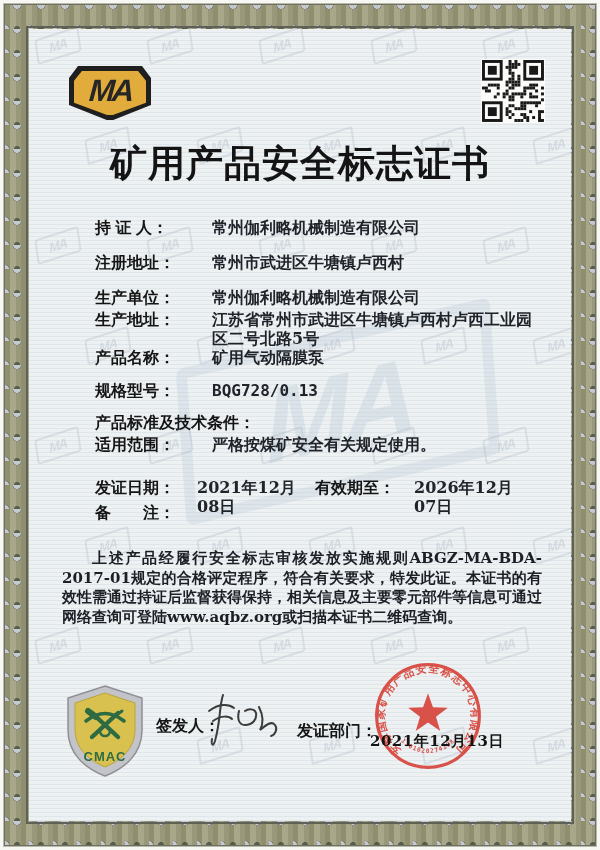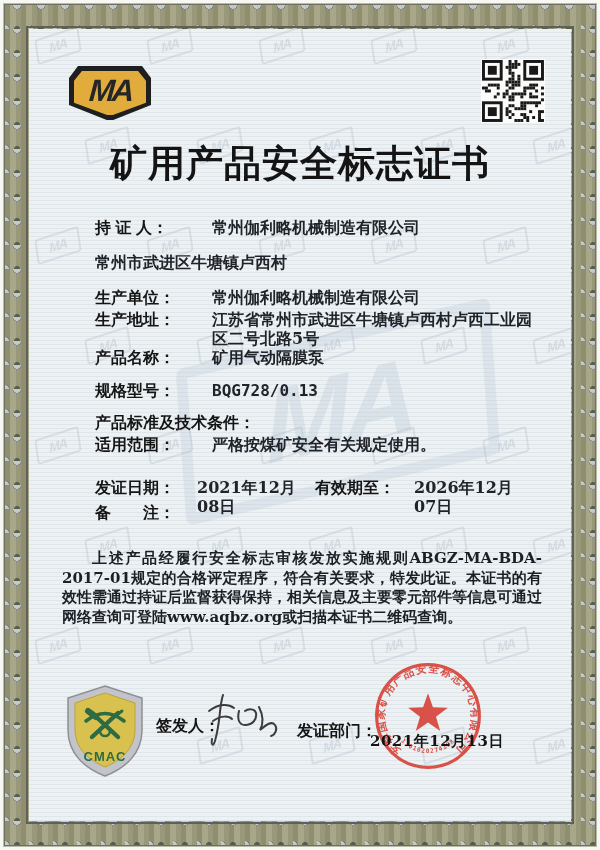--- a/index.html
+++ b/index.html
@@ -297,20 +297,21 @@
         </g>
     </svg>
 
     <h1 class="title">矿用产品安全标志证书</h1>
 
     <div class="row row-1">
       <span class="lbl">持 证 人：</span>
       <span class="val">常州伽利略机械制造有限公司</span>
     </div>
     <div class="row row-2">
+      <span class="lbl">注册地址：</span>
       <span class="val">常州市武进区牛塘镇卢西村</span>
     </div>
     <div class="row row-3">
       <span class="lbl">生产单位：</span>
       <span class="val">常州伽利略机械制造有限公司</span>
     </div>
     <div class="row row-4">
       <span class="lbl">生产地址：</span>
       <span class="val">江苏省常州市武进区牛塘镇卢西村卢西工业园区二号北路5号</span>
     </div>

